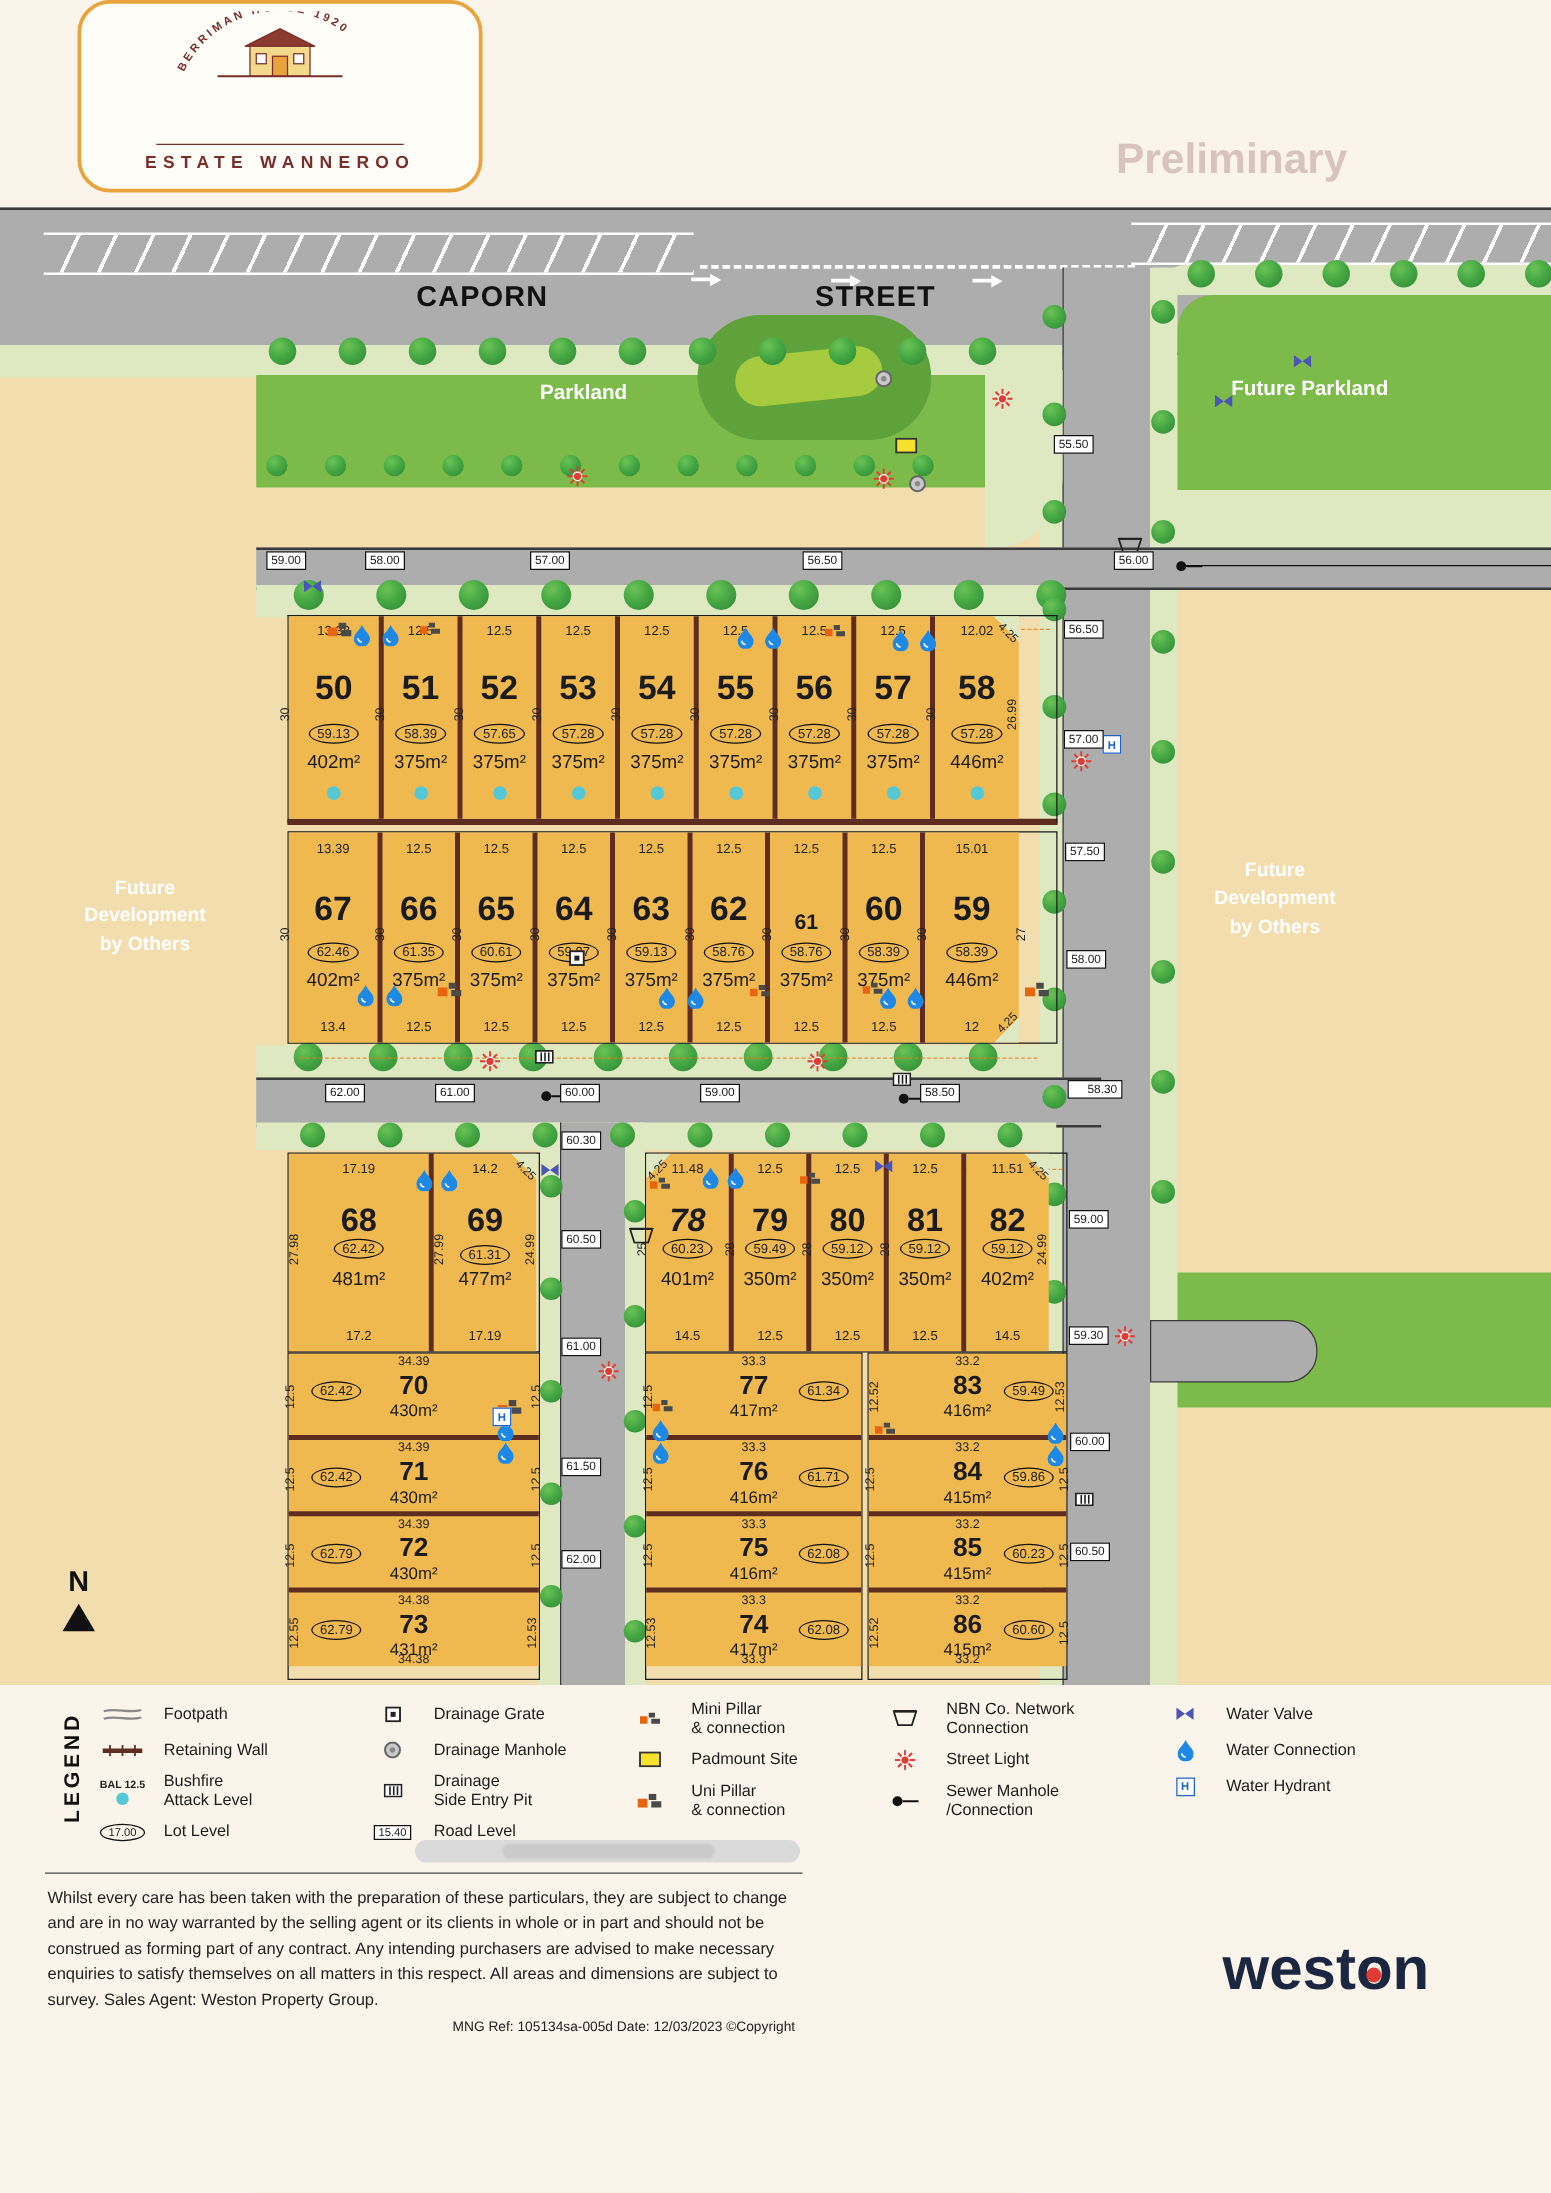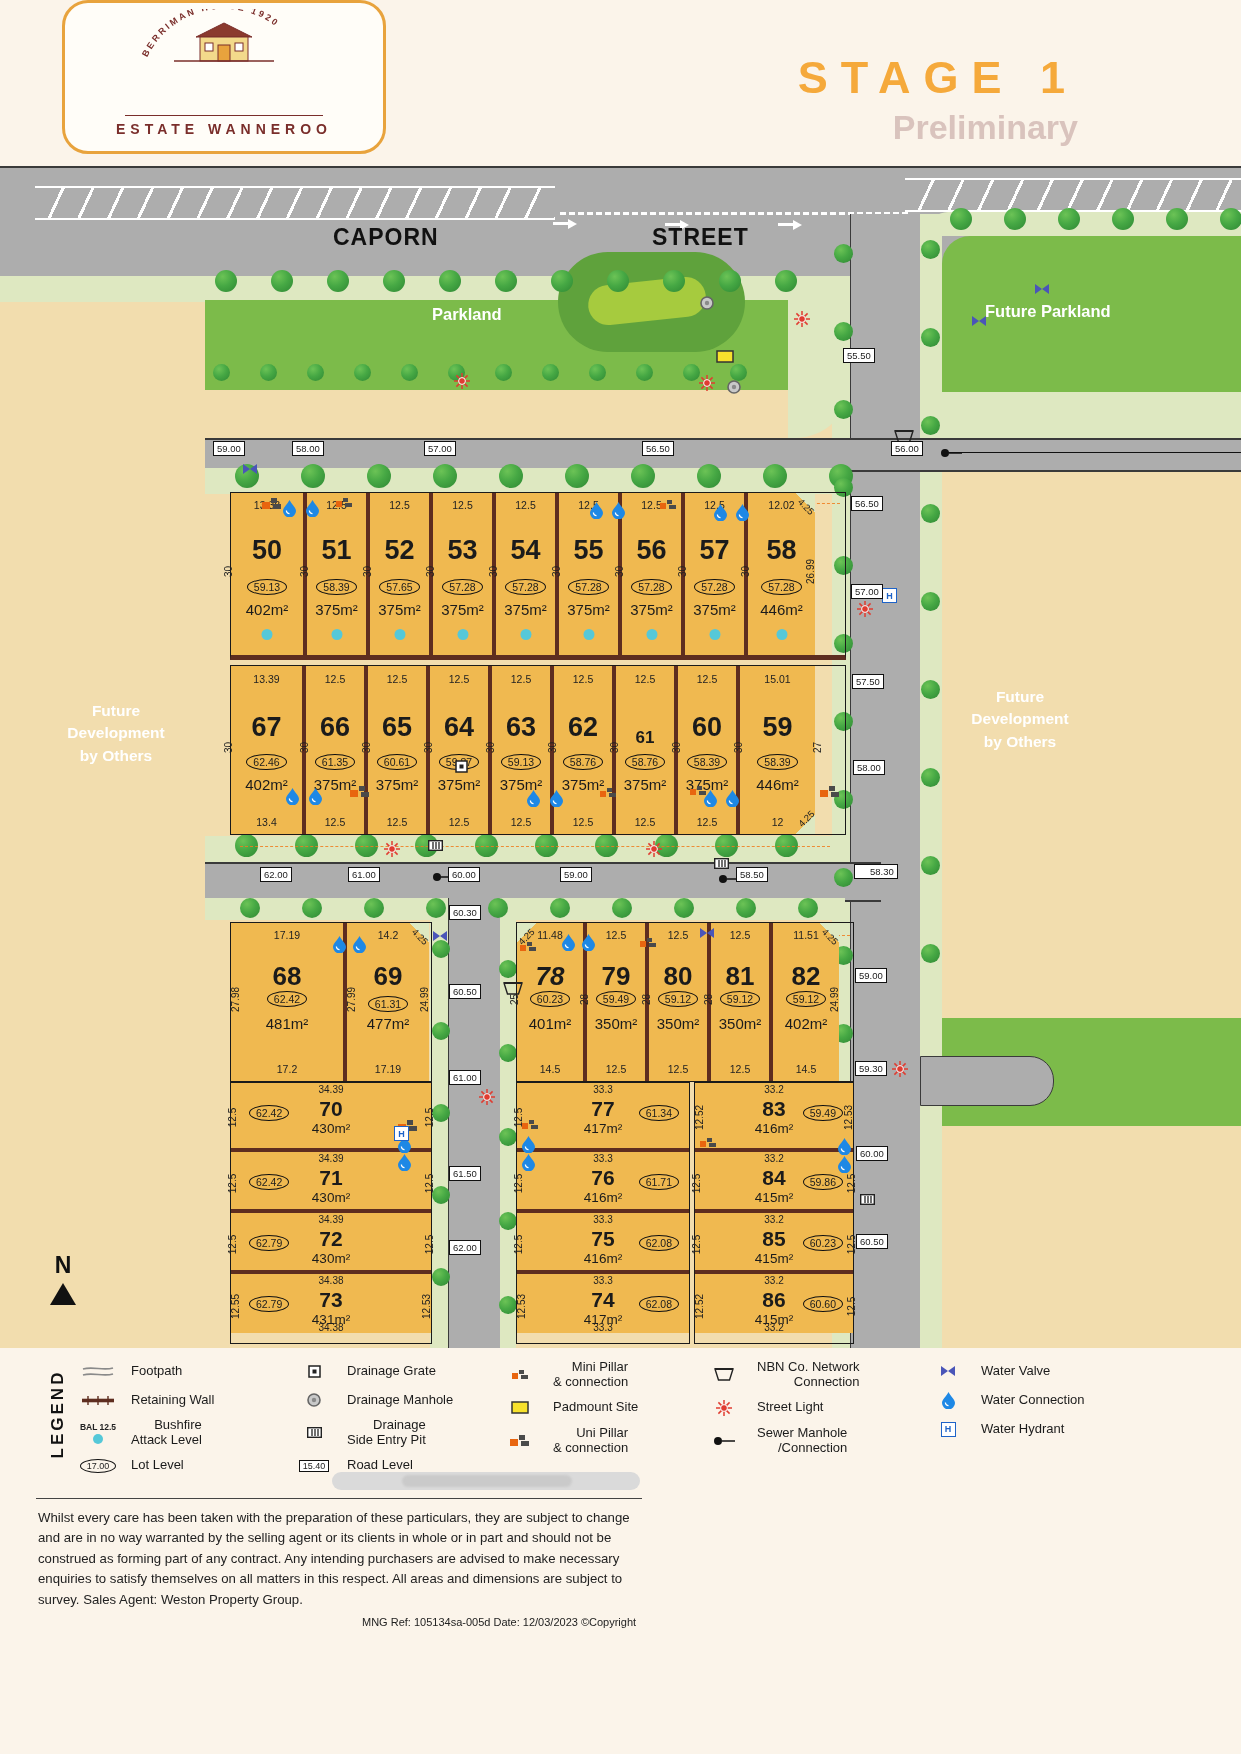--- a/index.html
+++ b/index.html
@@ -64,21 +64,21 @@
   .cut-tr{background:linear-gradient(225deg,#DEE8C1 0 14px,#F0B950 14px);}
   .cut-tl{background:linear-gradient(135deg,#DEE8C1 0 14px,#F0B950 14px);}
   .cut-br{background:linear-gradient(315deg,#DEE8C1 0 14px,#F0B950 14px);}
   .ico{display:inline-flex;align-items:center;justify-content:center;}
   .mapico{position:absolute;z-index:25;}
   .oline{position:absolute;border-top:1.3px dashed #F07C1E;opacity:.85;z-index:8;}
   .sewerline{position:absolute;border-top:1.5px solid #111;z-index:6;}
   
   #legend-title{position:absolute;left:14px;top:1404px;transform:rotate(-90deg);font-size:17px;
                 font-weight:bold;letter-spacing:3px;color:#111;}
-  .leg-col{position:absolute;display:flex;flex-direction:column;gap:7px;text-align:right;}
+  .leg-col{position:absolute;display:flex;flex-direction:column;gap:7px;}
   .leg-item{display:flex;align-items:center;gap:9px;min-height:22px;}
   .leg-ic{width:48px;display:flex;flex-direction:column;align-items:center;justify-content:center;
           flex:0 0 48px;font-size:8.5px;color:#222;}
   .leg-lab{font-size:13px;color:#1b1b1b;white-space:pre-line;line-height:1.15;}
   
   #wm-bar{position:absolute;left:332px;top:1472px;width:308px;height:18px;background:#DADADA;
           border-radius:9px;}
   #wm-bar div{position:absolute;left:70px;top:3px;width:170px;height:12px;background:#C2C2C2;
           border-radius:6px;opacity:.65;filter:blur(1px);}
   #rule{position:absolute;left:36px;top:1498px;width:606px;border-top:1.5px solid #444;}
@@ -1014,21 +1014,20 @@
         <rect x="86" y="28" width="48" height="24" fill="#F3D98B" stroke="#7A2E2B"></rect>
         <rect x="104" y="36" width="12" height="16" fill="#E8A33D" stroke="#7A2E2B"></rect>
         <rect x="91" y="34" width="8" height="8" fill="#fff" stroke="#7A2E2B"></rect>
         <rect x="121" y="34" width="8" height="8" fill="#fff" stroke="#7A2E2B"></rect>
         <line x1="60" y1="52" x2="160" y2="52" stroke="#7A2E2B" stroke-width="1.5"></line>
       </g>
     </svg>
     <div id="logo-rule"></div>
     <div id="logo-sub">ESTATE WANNEROO</div>
   </div>
-  <div id="stage-title">STAGE 1</div>
   <div id="status">Preliminary</div>
 
   <div id="legend-title">LEGEND</div>
   <div id="legend-cols">
       <div class="leg-col" style="left: 74px; top: 1360px;">
         <div class="leg-item">
           <div class="leg-ic">
             <svg width="32" height="13">
               <path d="M1 4 C11 1,21 6,31 3" stroke="#8a8a8a" fill="none" stroke-width="1.7"></path>
               <path d="M1 10 C11 7,21 12,31 9" stroke="#8a8a8a" fill="none" stroke-width="1.7"></path>
@@ -1194,17 +1193,18 @@
           <div class="leg-lab">Water Hydrant</div>
         </div>
       </div>
     </div>
   <div id="wm-bar">
       <div></div>
     </div>
   <div id="rule"></div>
   <div id="disclaimer">Whilst every care has been taken with the preparation of these particulars, they are subject to change and are in no way warranted by the selling agent or its clients in whole or in part and should not be construed as forming part of any contract. Any intending purchasers are advised to make necessary enquiries to satisfy themselves on all matters in this respect. All areas and dimensions are subject to survey. Sales Agent: Weston Property Group.</div>
   <div id="ref-line">MNG Ref: 105134sa-005d   Date: 12/03/2023   ©Copyright</div>
+  <div id="brand"><span>west</span><span class="wo">o</span><span>n</span></div>
   <div id="north">
     <div class="n">N</div>
     <div class="tri"></div>
   </div>
 </div>
 
 </body></html>

